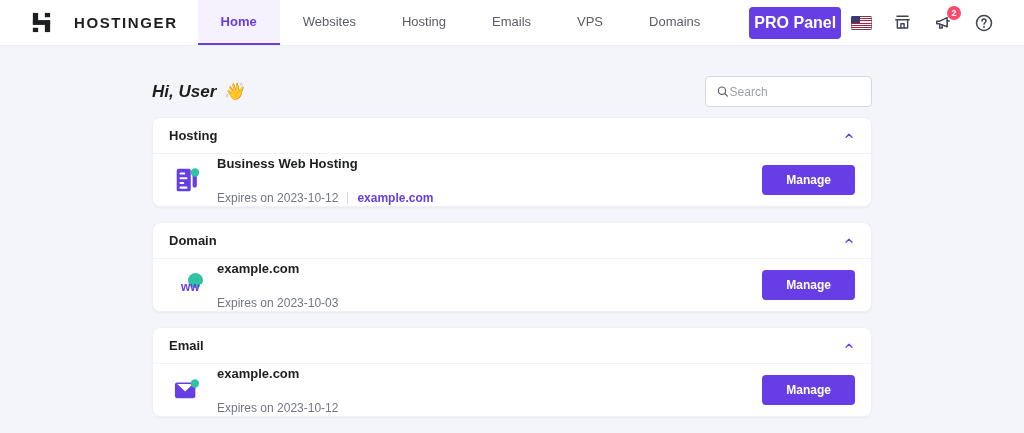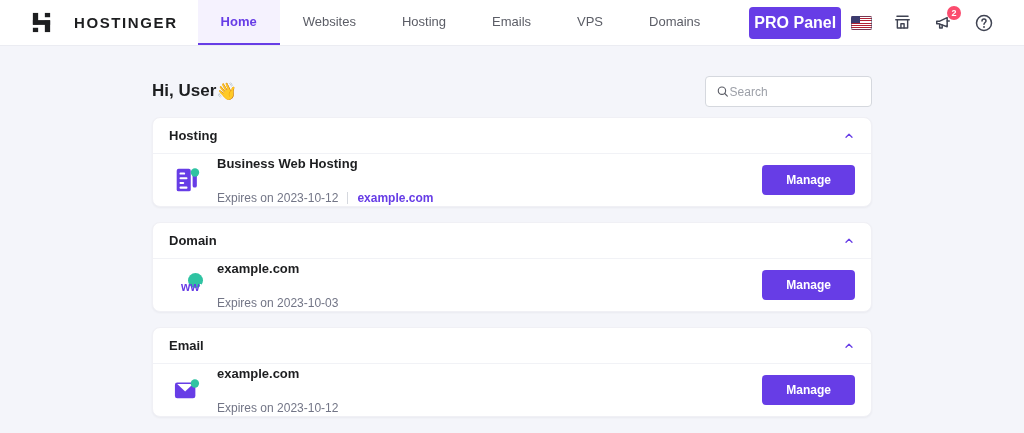--- a/index.html
+++ b/index.html
@@ -113,21 +113,23 @@
     display: flex;
     justify-content: space-between;
     align-items: center;
     margin-bottom: 10px;
   }
   .greeting {
     font-size: 17px;
     font-weight: bold;
     color: #1d1e20;
     display: flex;
-    align-items: flex-start;
+    align-items: flex-end;
+    gap: 7px;
+    font-style: italic;
   }
   .search-box {
     display: flex;
     align-items: center;
     background: #ffffff;
     border: 1px solid #d5d8de;
     border-radius: 4px;
     width: 167px;
     height: 31px;
     padding: 0 10px;

